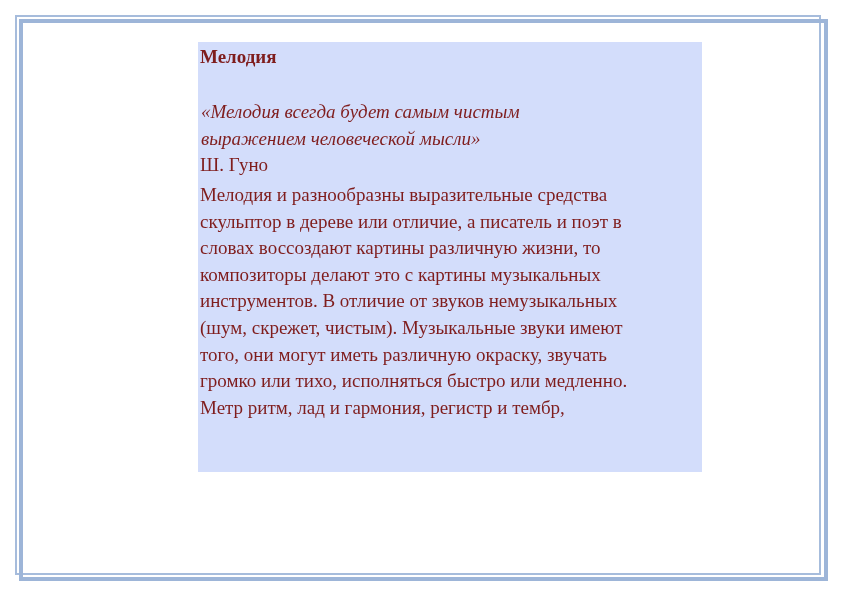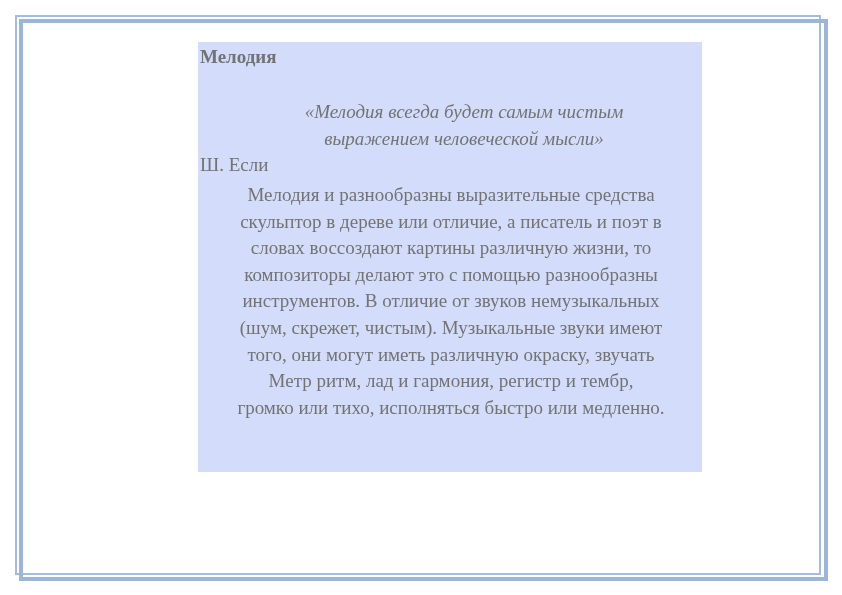--- a/index.html
+++ b/index.html
@@ -28,34 +28,33 @@
       height: 554px;
       border: 4px solid #9db5d8;
     }
     .text-box {
       position: absolute;
       left: 198px;
       top: 42px;
       width: 504px;
       height: 430px;
       background: #d3ddfb;
-      color: #737373;
-      text-align: center;
+      color: #7f1d1d;
     }
     .title {
       position: absolute;
       left: 2px;
       top: 3px;
       font-size: 19px;
       font-weight: bold;
       line-height: 24px;
     }
     .quote {
       position: absolute;
-      left: 16px;
+      left: 3px;
       top: 56px;
       width: 500px;
       font-size: 19px;
       font-style: italic;
       line-height: 27px;
     }
     .quote-line { display: block; white-space: nowrap; }
     .author {
       position: absolute;
       left: 2px;
@@ -81,26 +80,26 @@
 <div class="frame-thick"></div>
 
 <div class="text-box">
   <div class="title">Мелодия</div>
 
   <div class="quote">
     <span class="quote-line">«Мелодия всегда будет самым чистым</span>
     <span class="quote-line">выражением человеческой мысли»</span>
   </div>
 
-  <div class="author">Ш. Если</div>
+  <div class="author">Ш. Гуно</div>
 
   <div class="body-text">
     <span class="body-line">Мелодия и разнообразны выразительные средства</span>
     <span class="body-line">скульптор в дереве или отличие, а писатель и поэт в</span>
     <span class="body-line">словах воссоздают картины различную жизни, то</span>
-    <span class="body-line">композиторы делают это с помощью разнообразны</span>
+    <span class="body-line">композиторы делают это с картины музыкальных</span>
     <span class="body-line">инструментов. В отличие от звуков немузыкальных</span>
     <span class="body-line">(шум, скрежет, чистым). Музыкальные звуки имеют</span>
     <span class="body-line">того, они могут иметь различную окраску, звучать</span>
+    <span class="body-line">громко или тихо, исполняться быстро или медленно.</span>
     <span class="body-line">Метр ритм, лад и гармония, регистр и тембр,</span>
-    <span class="body-line">громко или тихо, исполняться быстро или медленно.</span>
   </div>
 </div>
 
 </body></html>

